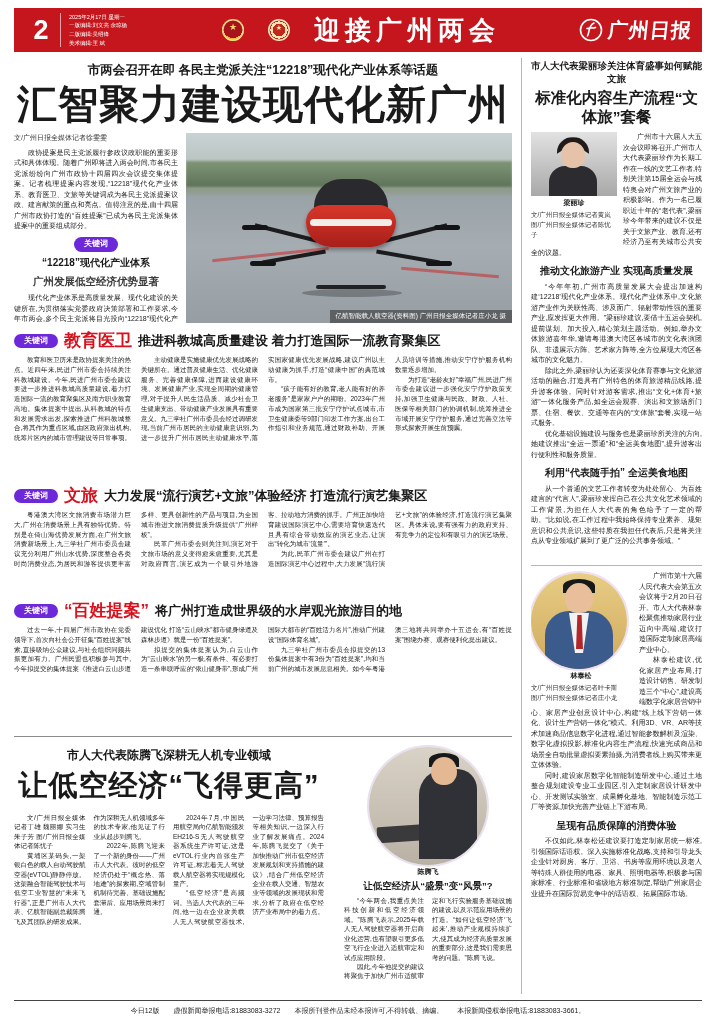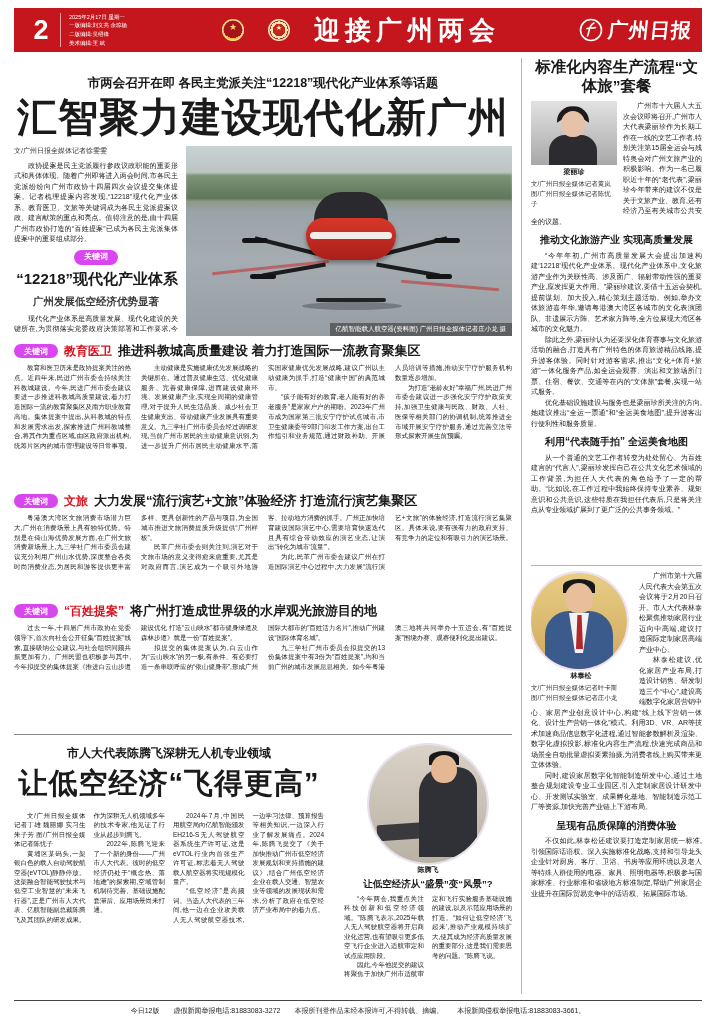--- a/index.html
+++ b/index.html
@@ -23,30 +23,30 @@
   .brand { display:flex; align-items:center; gap:5px; width:150px; justify-content:flex-end; }
   .brand svg { width:24px; height:24px; }
   .brand-name { font-size:20px; font-weight:bold; transform:skewX(-6deg); letter-spacing:1px; }
 
   
   .content { position:absolute; top:58px; left:14px; right:14px; bottom:30px; display:flex; }
   .main-left { width:508px; padding-right:9px; border-right:1px solid #b5b5b5; }
   .right-col { flex:1; padding-left:9px; overflow:hidden; }
 
   
-  .lead-kicker { text-align:center; font-size:12.5px; font-weight:bold; margin:17px 0 4px; }
+  .lead-kicker { text-align:center; font-size:12.5px; font-weight:bold; margin:4px 0 4px; }
   .lead-headline { text-align:center; font-size:40px; font-weight:900; letter-spacing:1px; line-height:1.05; margin-bottom:8px; }
   .lead-top { display:flex; height:190px; overflow:hidden; margin-bottom:6px; }
   .intro-col { width:172px; padding-right:8px; font-size:7px; line-height:1.5; text-align:justify; overflow:hidden; }
   .byline { font-size:7px; color:#333; margin-bottom:4px; }
   .intro-col p, .kwbody p, .sec-body p, .rt-body p, .ba-text p { text-indent:2em; text-align:justify; }
-  .kw-pill { display:inline-block; background:#d946ef; color:#fff; font-size:8px; font-weight:bold;
+  .kw-pill { display:inline-block; background:#6d28d9; color:#fff; font-size:8px; font-weight:bold;
     padding:1.5px 10px; border-radius:8px; }
   .kw1-head { text-align:center; margin:5px 0 3px; }
-  .kw1-title { text-align:right; font-size:15px; font-weight:bold; margin-bottom:4px; }
+  .kw1-title { text-align:center; font-size:10px; font-weight:bold; margin-bottom:4px; }
   .kw1-sub { text-align:center; font-size:10.5px; font-weight:bold; color:#3a3a3a; margin-bottom:4px; }
 
   
   .lead-photo { position:relative; flex:1; background:linear-gradient(#c9d2d4 0%, #b7c1bd 18%, #8e9b8a 30%, #9aa3a8 34%, #a6adb2 60%, #969da3 100%); overflow:hidden; }
   .trees { position:absolute; top:28px; left:0; right:0; height:26px;
     background:linear-gradient(#6f8a63, #51684a); filter:blur(1px); opacity:.8; }
   .pad-line { position:absolute; height:3px; background:rgba(200,40,40,.55); }
   .drone { position:absolute; left:90px; top:46px; width:150px; height:110px; }
   .drone .canopy { position:absolute; left:38px; top:0; width:74px; height:40px; background:#2a2a2e; border-radius:40px 40px 18px 18px; }
   .drone .body { position:absolute; left:30px; top:26px; width:90px; height:42px; background:linear-gradient(#d8372a,#a81f1a); border-radius:18px 18px 26px 26px; box-shadow:0 3px 4px rgba(0,0,0,.35); }
@@ -60,21 +60,21 @@
   .drone .r1 { left:-34px; top:46px; } .drone .r2 { right:-34px; top:46px; }
   .drone .r3 { left:-26px; top:82px; } .drone .r4 { right:-26px; top:82px; }
   .drone .skid { position:absolute; left:40px; bottom:0; width:70px; height:4px; background:#222; border-radius:2px; }
   .drone .shadow { position:absolute; left:26px; bottom:-8px; width:100px; height:8px; background:rgba(0,0,0,.25); border-radius:50%; }
   .photo-caption { position:absolute; right:0; bottom:0; background:rgba(20,20,20,.45); color:#fff;
     font-size:6.5px; padding:2px 6px; }
 
   
   .sec { margin-bottom:5px; }
   .sec-head { display:flex; align-items:center; gap:6px; margin-bottom:3px; }
-  .sec-label { color:#d5121e; font-size:12px; font-weight:bold; }
+  .sec-label { color:#d5121e; font-size:17px; font-weight:bold; }
   .sec-headline { font-size:13px; font-weight:bold; }
   .sec-body { column-gap:10px; font-size:6.5px; line-height:1.5; overflow:hidden; }
   .sec-body.c4 { column-count:4; }
   .sec-edu { height:124px; } .sec-cult { height:84px; } .sec-prop { height:106px; }
 
   .hdiv { border-top:1px solid #8a8a8a; margin:5px 0 6px; }
 
   
   .ba { display:flex; height:268px; overflow:hidden;gap:12px; }
   .ba-left { width:318px; padding-right:8px; }
@@ -262,20 +262,21 @@
             <p>因此,今年他提交的建议将聚焦于加快广州市适航审定和飞行实验服务基础设施的建设,以及示范应用场景的打造。“如何让低空经济‘飞起来’,推动产业规模持续扩大,使其成为经济高质量发展的重要部分,这是我们需要思考的问题。”陈腾飞说。</p>
           </div>
         </div>
       </div>
 
     </div>
 
     <div class="right-col">
 
       <div class="rt-art rt-a">
+        <div class="rt-kicker">市人大代表梁丽珍关注体育盛事如何赋能文旅</div>
         <div class="rt-headline">标准化内容生产流程“文体旅”套餐</div>
         <div class="rt-photo">
           <div class="img">
             <div class="lz-body"></div>
               <div class="lz-hair"></div>
               <div class="lz-head"></div>
           </div>
           <div class="rt-caption">梁丽珍</div>
           <div class="rt-byline">文/广州日报全媒体记者黄岚</div>
           <div class="rt-byline">图/广州日报全媒体记者陈忧子</div>

